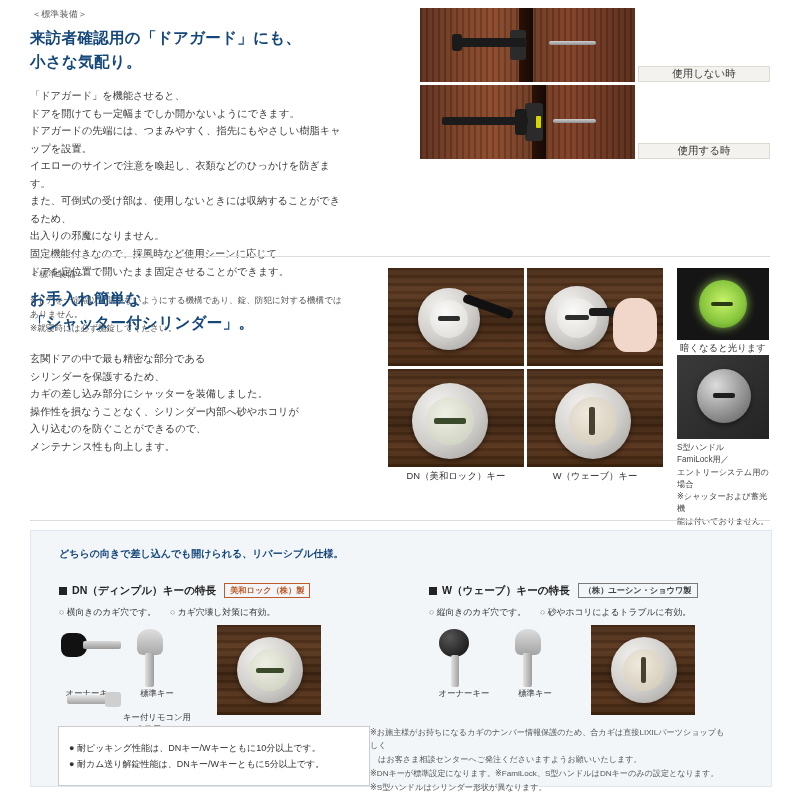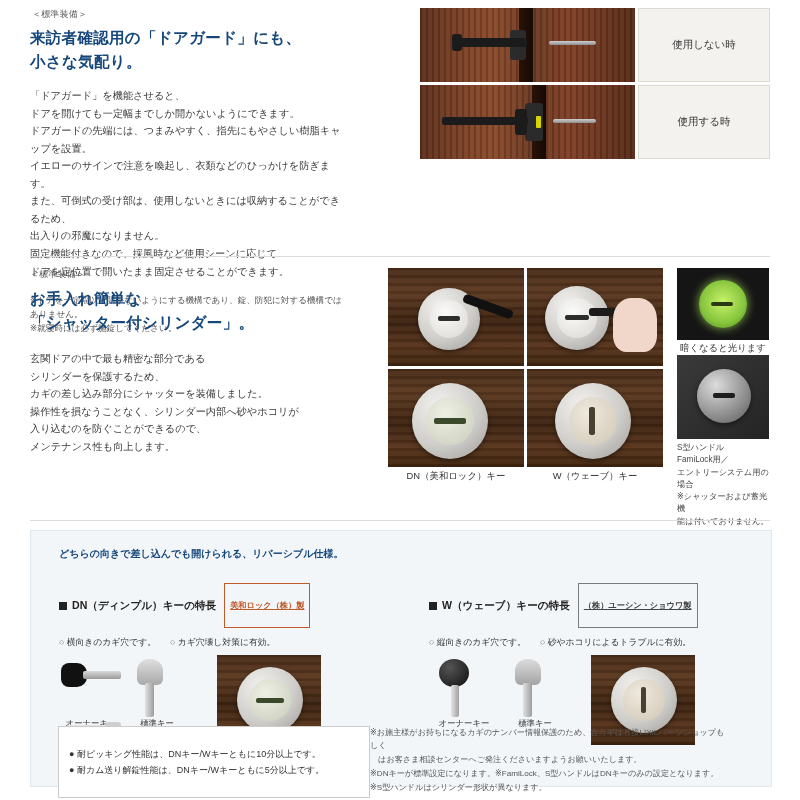--- a/index.html
+++ b/index.html
@@ -20,21 +20,21 @@
 
   
   #sec1{position:absolute;left:30px;top:8px;width:740px;height:232px;}
   #sec1 .txtcol{position:absolute;left:0;top:0;width:320px;}
   #sec1 .sec-label{margin-left:2px;}
   #sec1 .head-blue{margin-top:5px;}
   #sec1 .body-txt{margin-top:13px;}
   #sec1 .note-txt{margin-top:14px;}
 
   .s1grid{position:absolute;left:390px;top:0;width:350px;}
-  .s1row{display:flex;height:74px;margin-bottom:3px;}
+  .s1row{display:flex;height:74px;margin-bottom:3px;align-items:flex-end;}
   .s1img{width:215px;height:74px;margin-right:3px;position:relative;overflow:hidden;background:#7c3f24;}
   .s1cap{flex:1;background:#f4f2ee;border:1px solid #ded9d1;display:flex;align-items:center;justify-content:center;font-size:10.5px;color:#333;}
 
   
   .wood1{position:absolute;inset:0;background:
      linear-gradient(90deg,#5d2f1c 0%,#7a4025 18%,#8b4a2b 34%,#6d3a22 52%,#803f25 70%,#572b19 100%);}
   .wood1:after{content:"";position:absolute;inset:0;
      background:repeating-linear-gradient(90deg,rgba(0,0,0,.14) 0 2px,rgba(255,255,255,.03) 2px 6px);}
   .doorgap{position:absolute;left:30%;top:0;bottom:0;width:14px;background:linear-gradient(90deg,#2a1207,#150904);}
   .guard{position:absolute;background:#1b1b1b;border-radius:2px;}
@@ -66,31 +66,31 @@
 
   
   #sec3{position:absolute;left:30px;top:530px;width:740px;height:255px;
         background:#f2f6f9;border:1px solid #dfe7ee;}
   #sec3 .s3head{color:#16477b;font-weight:bold;font-size:10px;margin:16px 0 0 28px;}
   .col{position:absolute;top:52px;}
   .colL{left:28px;width:330px;}
   .colR{left:398px;width:330px;}
   .colhead{font-size:10.6px;font-weight:bold;color:#222;display:flex;align-items:center;}
   .sq{display:inline-block;width:8px;height:8px;background:#222;margin-right:5px;}
-  .maker{border:1px solid #c05a2a;color:#c05a2a;font-size:8.2px;padding:16px 5px;margin-left:8px;white-space:nowrap;text-decoration:underline;}
+  .maker{border:1px solid #c05a2a;color:#c05a2a;font-size:8.2px;padding:1px 5px;margin-left:8px;white-space:nowrap;}
   .maker.gray{border-color:#7a7a7a;color:#444;}
   .bullets{display:flex;gap:14px;margin-top:9px;font-size:8.8px;color:#333;}
   .bullets span:before{content:"○ ";color:#666;}
 
   .keysrow{position:relative;height:105px;margin-top:6px;}
   .keycap{position:absolute;font-size:8.4px;color:#333;text-align:center;line-height:1.45;}
   .keyphoto{position:absolute;overflow:hidden;}
 
   .perfbox{position:absolute;left:58px;top:726px;width:290px;border:1px solid #ccc;background:#fff;
-           padding:19px 10px;font-size:9px;line-height:1.8;color:#333;}
+           padding:13px 10px;font-size:9px;line-height:1.8;color:#333;}
   .perfbox div:before{content:"● ";color:#333;}
   .rightnote{position:absolute;left:370px;top:726px;width:358px;font-size:8.1px;line-height:1.62;color:#555;}
   .rightnote div{margin-bottom:1px;}
 
   
   .kbody{position:absolute;border-radius:2px;}
   .khead{position:absolute;border-radius:50%;}
 </style>
 </head>
 <body>

